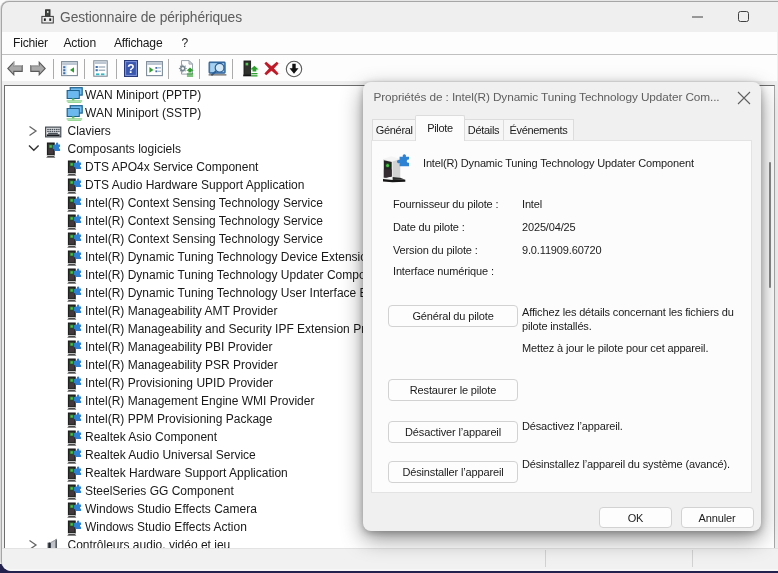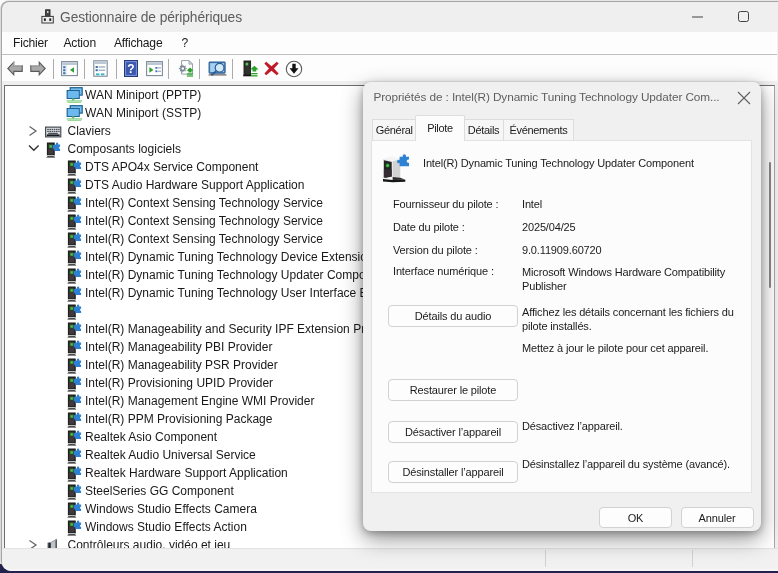--- a/index.html
+++ b/index.html
@@ -292,20 +292,21 @@
     <div class="row" style="top:198px">
         <svg class="icon16 i2" width="17" height="17">
           <use href="#iccomp"></use>
         </svg>
         <div class="txt t2">Intel(R) Dynamic Tuning Technology User Interface Exten</div>
       </div>
     <div class="row" style="top:216px">
         <svg class="icon16 i2" width="17" height="17">
           <use href="#iccomp"></use>
         </svg>
+        <div class="txt t2">Intel(R) Manageability AMT Provider</div>
       </div>
     <div class="row" style="top:234px">
         <svg class="icon16 i2" width="17" height="17">
           <use href="#iccomp"></use>
         </svg>
         <div class="txt t2">Intel(R) Manageability and Security IPF Extension Provide</div>
       </div>
     <div class="row" style="top:252px">
         <svg class="icon16 i2" width="17" height="17">
           <use href="#iccomp"></use>
@@ -413,22 +414,21 @@
       <path d="M16.6 6.8 h3.2 v-0.4 a1.65 1.65 0 1 1 3.1 0 v0.4 H26 v2.8 a1.65 1.65 0 1 0 0 3.1 v3.5 h-9.4 v-3.1 h-0.4 a1.65 1.65 0 1 1 0 -3.1 h0.4 z" fill="#2e82d4"></path>
     </svg>
     <div class="dtxt" style="left:51px;top:16px">Intel(R) Dynamic Tuning Technology Updater Component</div>
     <div class="dtxt" style="left:21px;top:56.5px">Fournisseur du pilote :</div>
     <div class="dtxt" style="left:150px;top:56.5px">Intel</div>
     <div class="dtxt" style="left:21px;top:79.5px">Date du pilote :</div>
     <div class="dtxt" style="left:150px;top:79.5px">2025/04/25</div>
     <div class="dtxt" style="left:21px;top:102.5px">Version du pilote :</div>
     <div class="dtxt" style="left:150px;top:102.5px">9.0.11909.60720</div>
     <div class="dtxt" style="left:21px;top:123.5px">Interface numérique :</div>
-    <div class="dtxt" style="left:150px;top:123.5px;line-height:14px">Microsoft Windows Hardware Compatibility<br>Publisher</div>
-    <div class="dbtn" style="top:164px">Détails du audio</div>
+    <div class="dbtn" style="top:164px">Général du pilote</div>
     <div class="desc" style="top:164px">Affichez les détails concernant les fichiers du<br>pilote installés.</div>
     <div class="desc" style="top:199.5px">Mettez à jour le pilote pour cet appareil.</div>
     <div class="dbtn" style="top:237.5px">Restaurer le pilote</div>
     <div class="dbtn" style="top:280px">Désactiver l’appareil</div>
     <div class="desc" style="top:277.5px">Désactivez l’appareil.</div>
     <div class="dbtn" style="top:320px">Désinstaller l’appareil</div>
     <div class="desc" style="top:315.5px">Désinstallez l’appareil du système (avancé).</div>
   </div>
   <div class="okbtn" style="left:236px;width:73px">OK</div>
   <div class="okbtn" style="left:317.5px;width:73px">Annuler</div>

